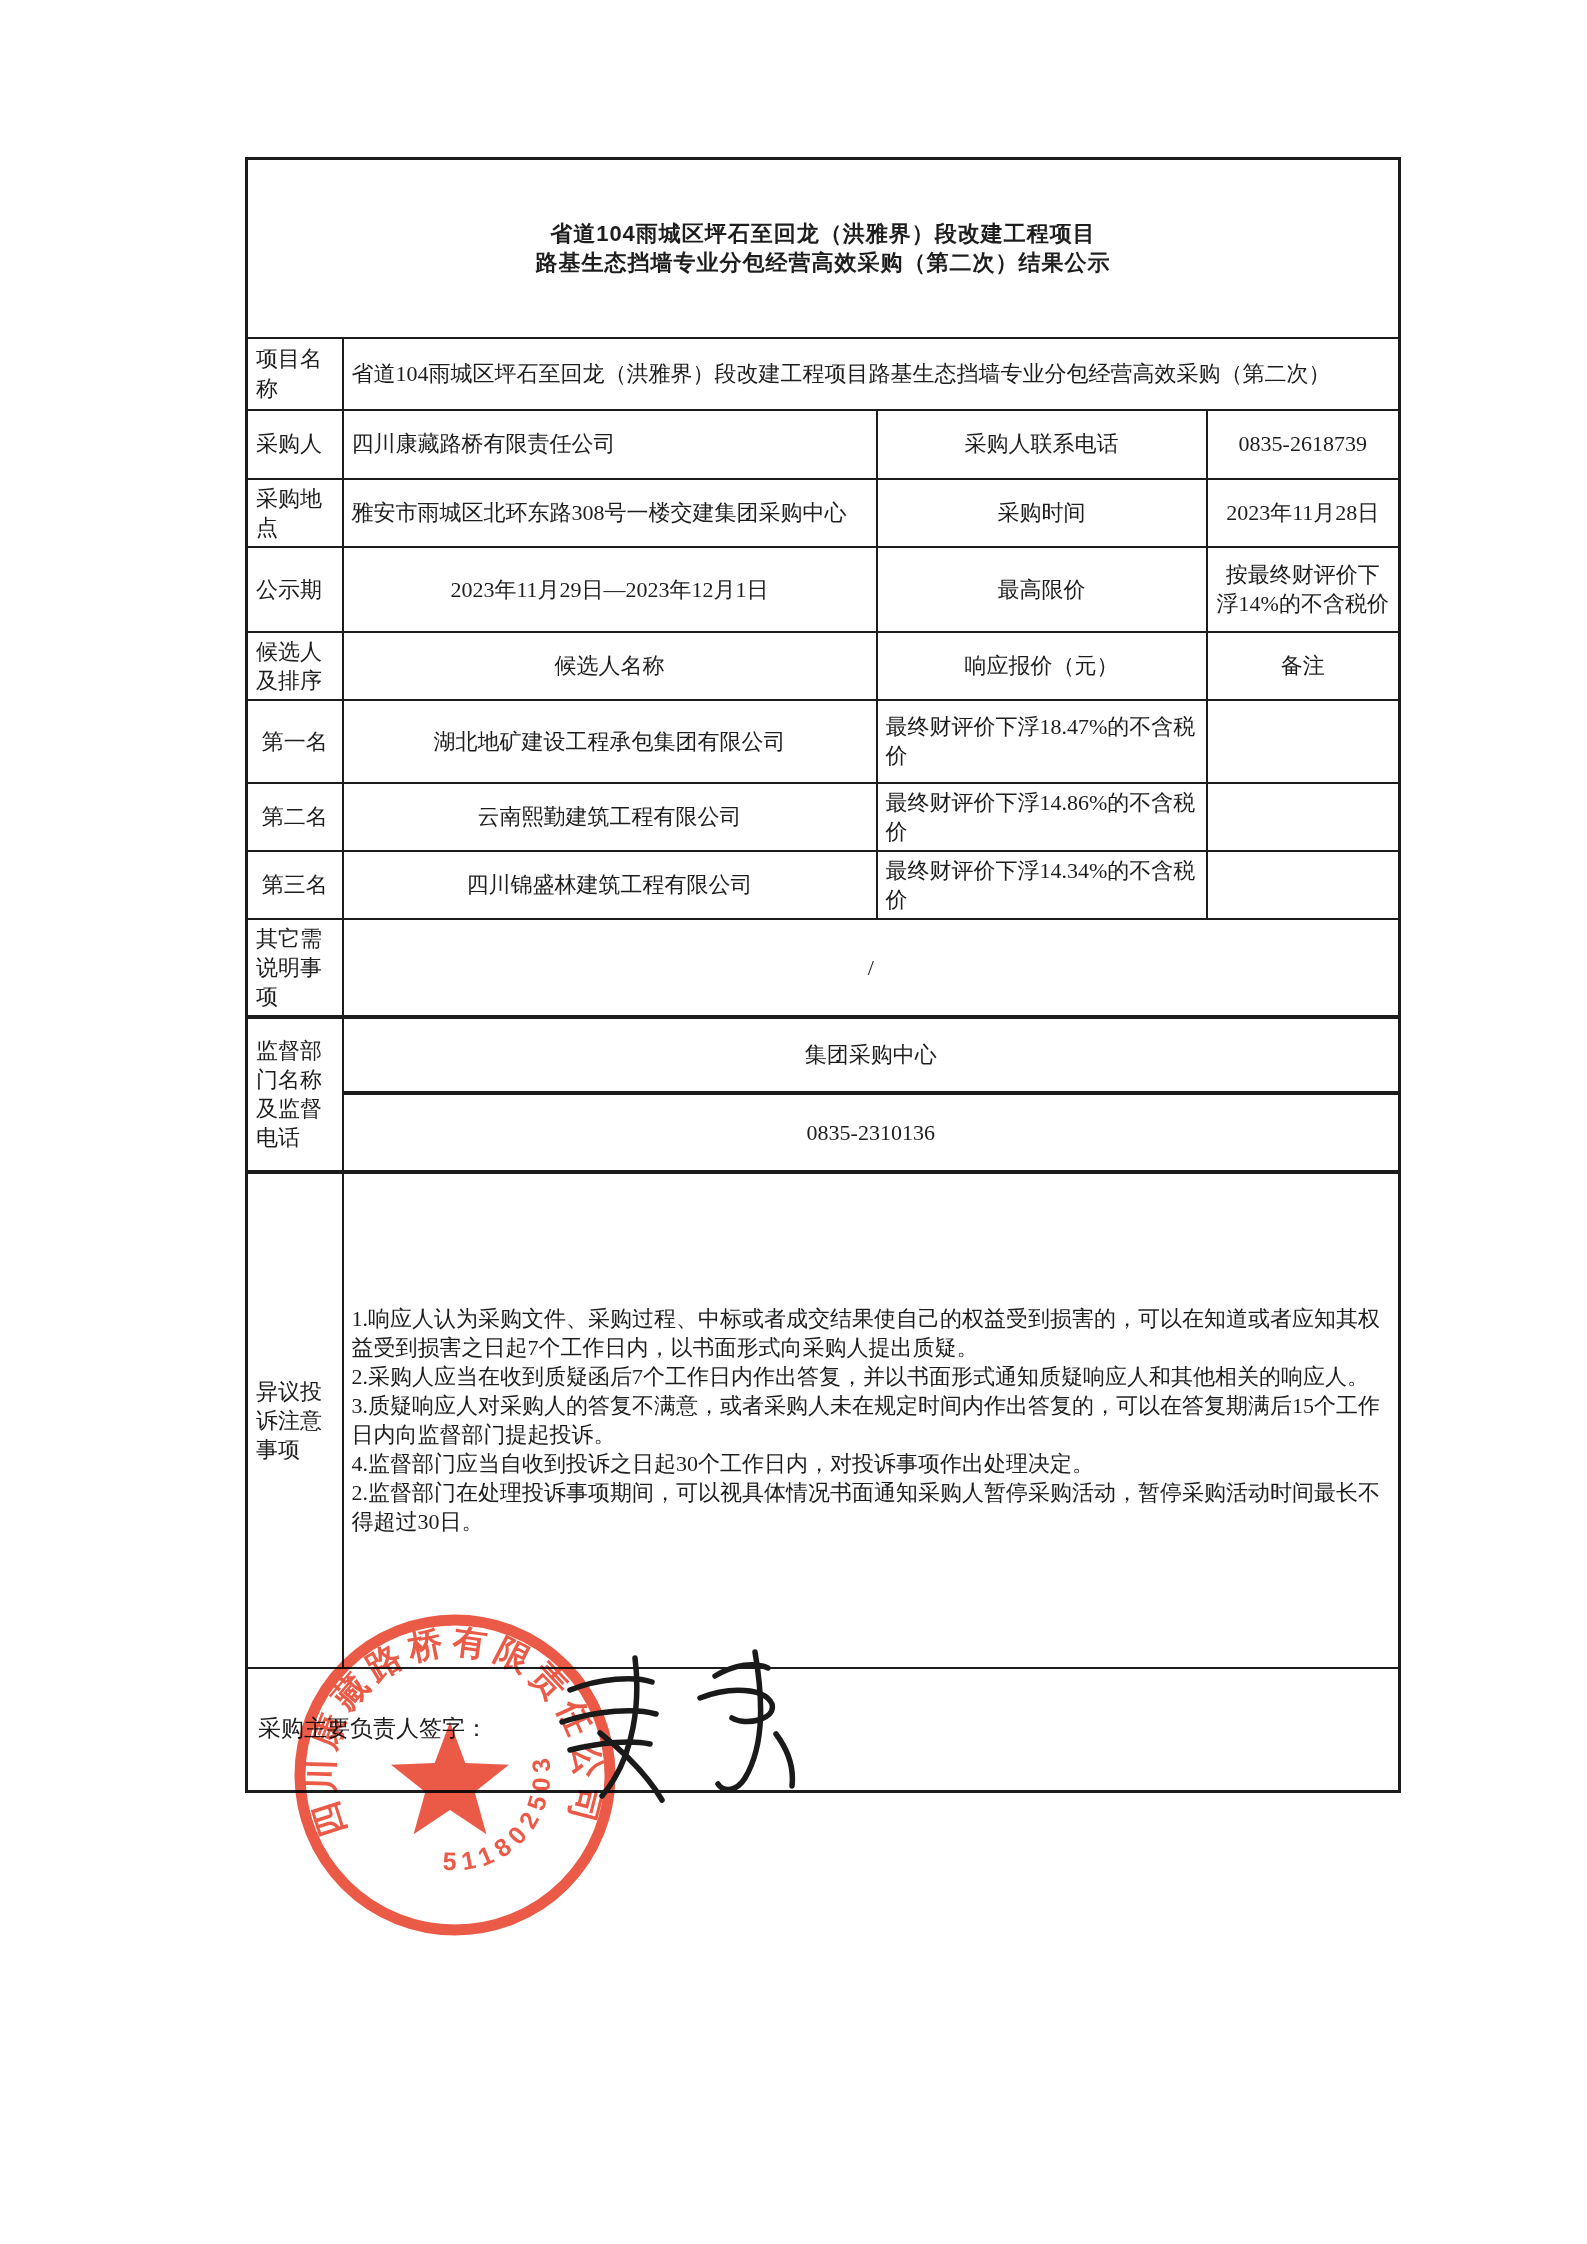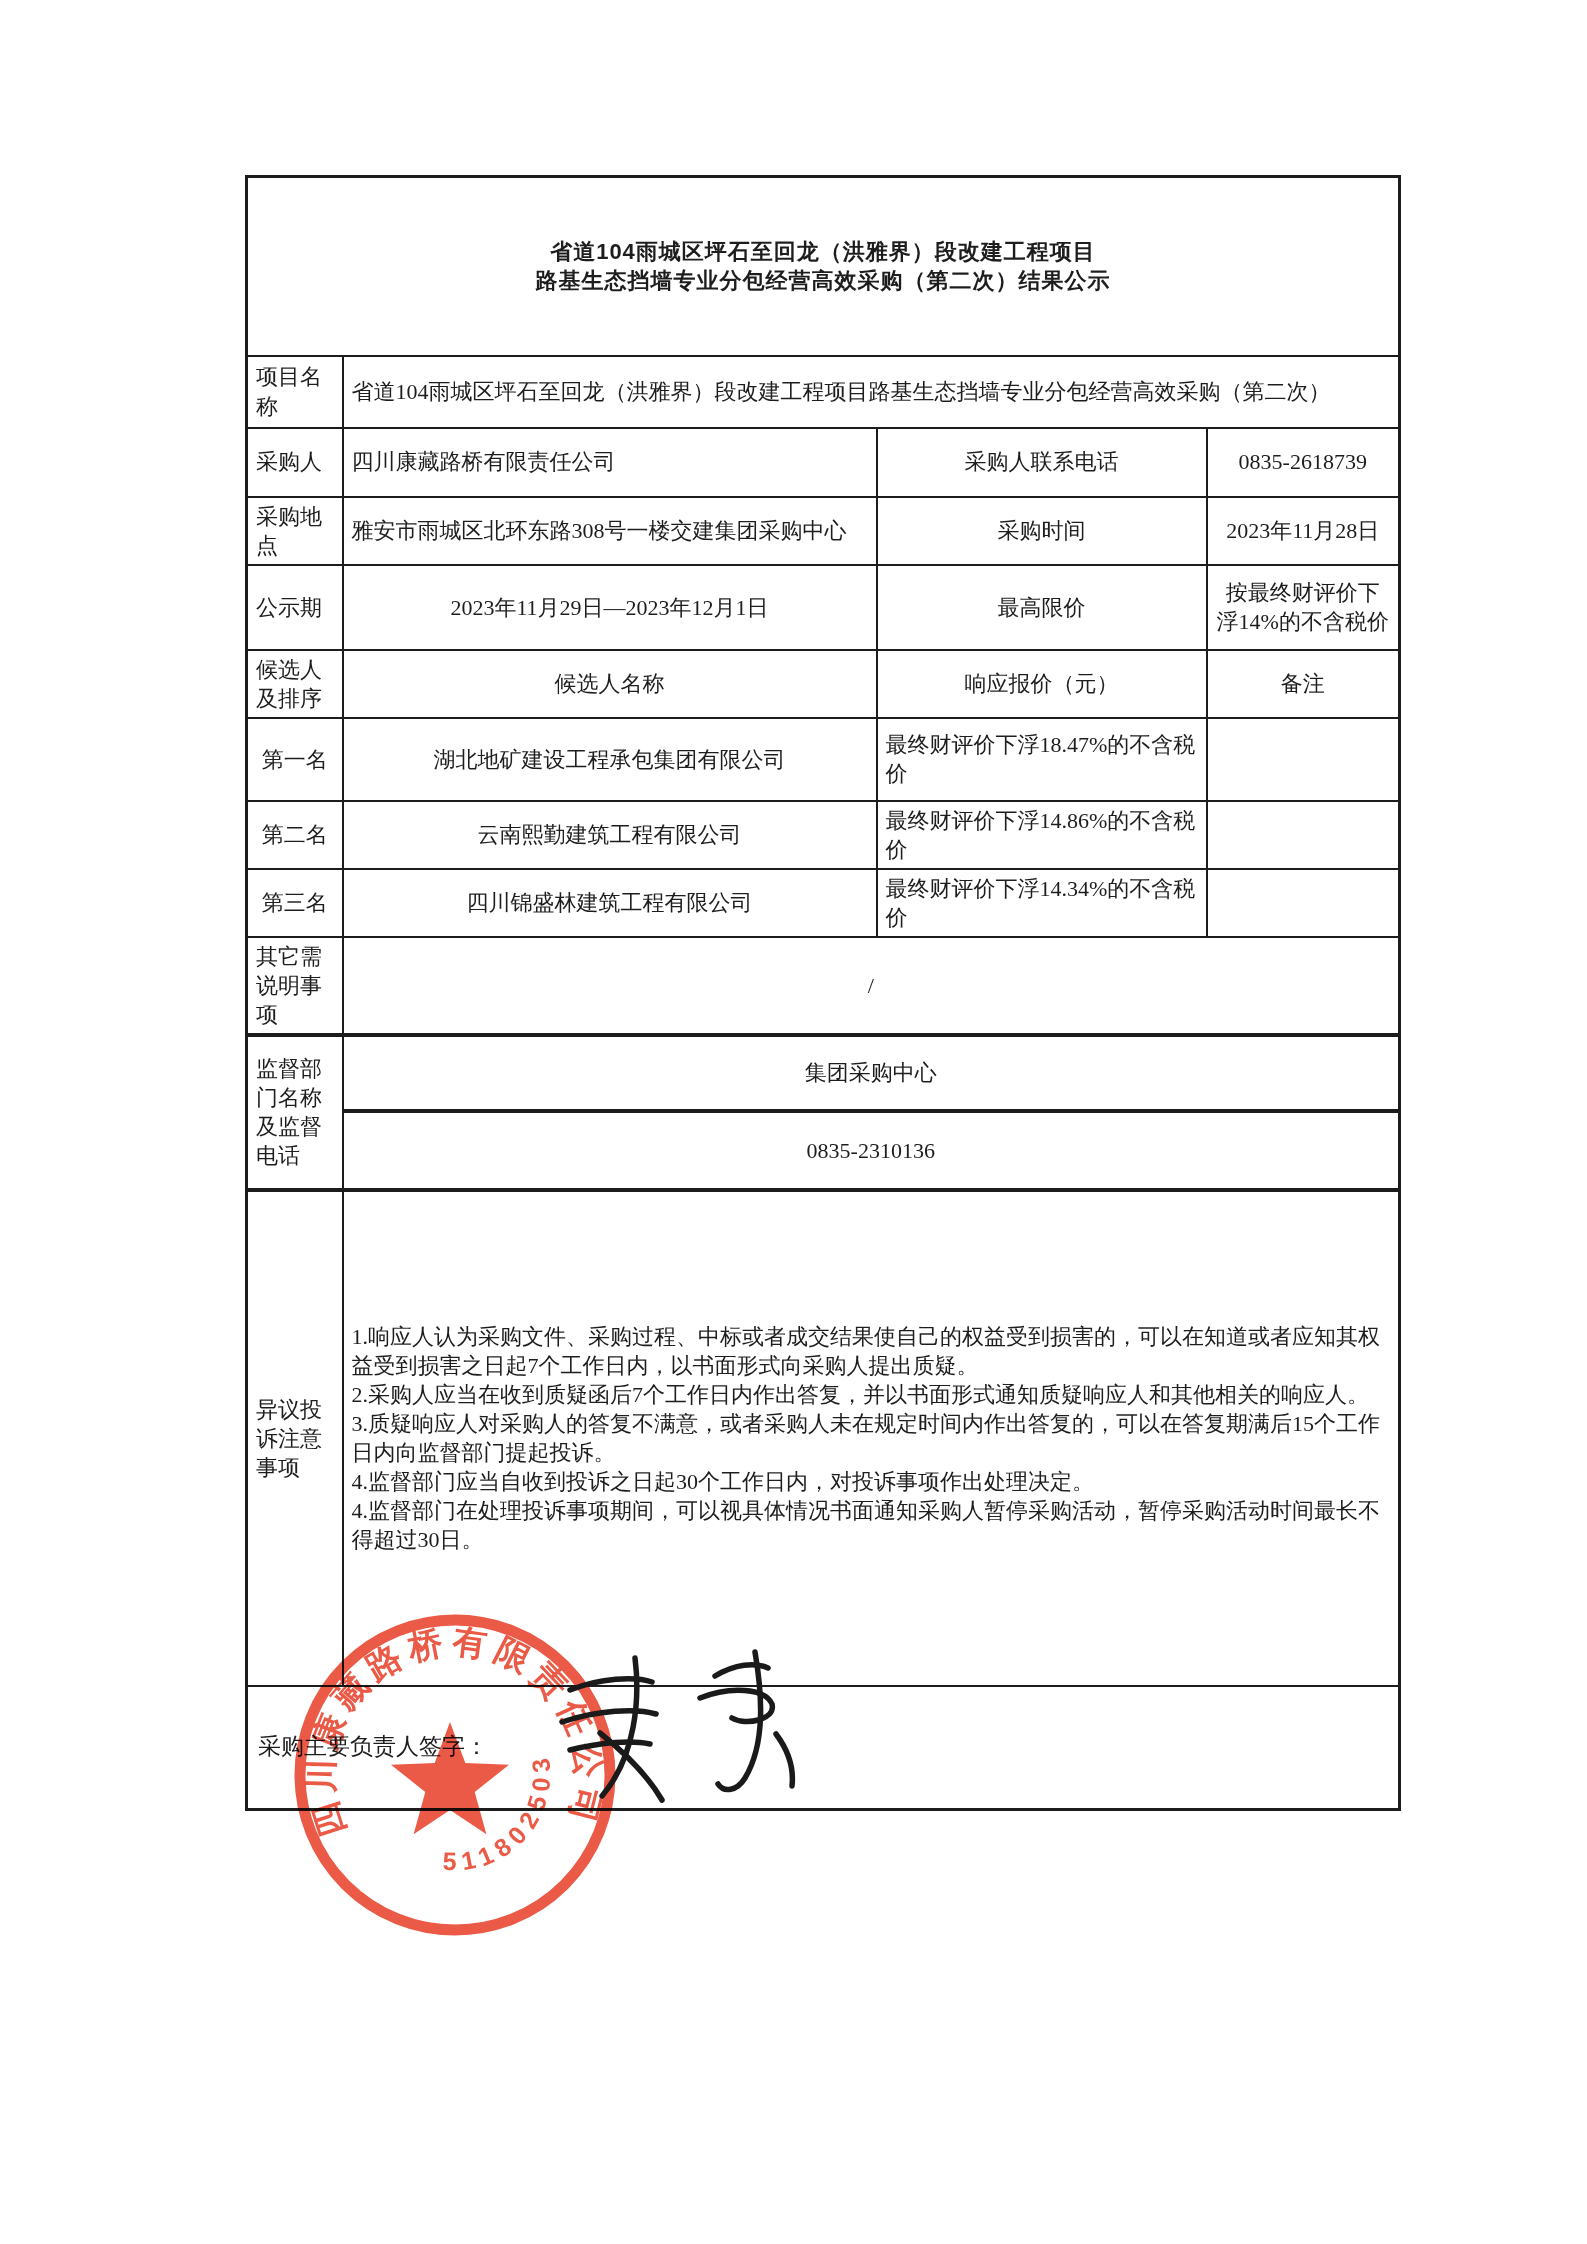--- a/index.html
+++ b/index.html
@@ -5,21 +5,21 @@
   html,body{margin:0;padding:0;background:#ffffff;}
   .page{
     position:relative;
     width:1587px;height:2244px;
     background:#ffffff;
     overflow:hidden;
     font-family:"Liberation Serif","DejaVu Serif",serif;
     color:#1d1d1d;
   }
   table.doc{
-    position:absolute;left:245px;top:175px;
+    position:absolute;left:245px;top:157px;
     width:1153px;
     border-collapse:collapse;
     table-layout:fixed;
     border:3px solid #1c1c1c;
   }
   table.doc td{
     border:2px solid #1c1c1c;
     padding:4px 8px;
     font-size:22px;
     line-height:1.32;
@@ -161,21 +161,21 @@
       <td colspan="3" class="c">0835-2310136</td>
     </tr>
 
     <tr class="r12 bt4">
       <td class="lab">异议投诉注意事项</td>
       <td colspan="3" class="list-cell">
         <div>1.响应人认为采购文件、采购过程、中标或者成交结果使自己的权益受到损害的，可以在知道或者应知其权益受到损害之日起7个工作日内，以书面形式向采购人提出质疑。</div>
         <div>2.采购人应当在收到质疑函后7个工作日内作出答复，并以书面形式通知质疑响应人和其他相关的响应人。</div>
         <div>3.质疑响应人对采购人的答复不满意，或者采购人未在规定时间内作出答复的，可以在答复期满后15个工作日内向监督部门提起投诉。</div>
         <div>4.监督部门应当自收到投诉之日起30个工作日内，对投诉事项作出处理决定。</div>
-        <div>4.监督部门在处理投诉事项期间，可以视具体情况书面通知采购人暂停采购活动，暂停采购活动时间最长不得超过30日。</div>
+        <div>2.监督部门在处理投诉事项期间，可以视具体情况书面通知采购人暂停采购活动，暂停采购活动时间最长不得超过30日。</div>
       </td>
     </tr>
 
     <tr class="r13">
       <td colspan="4">
         <span class="sig-label">采购主要负责人签字：</span>
       </td>
     </tr>
   </tbody>
     </table>

